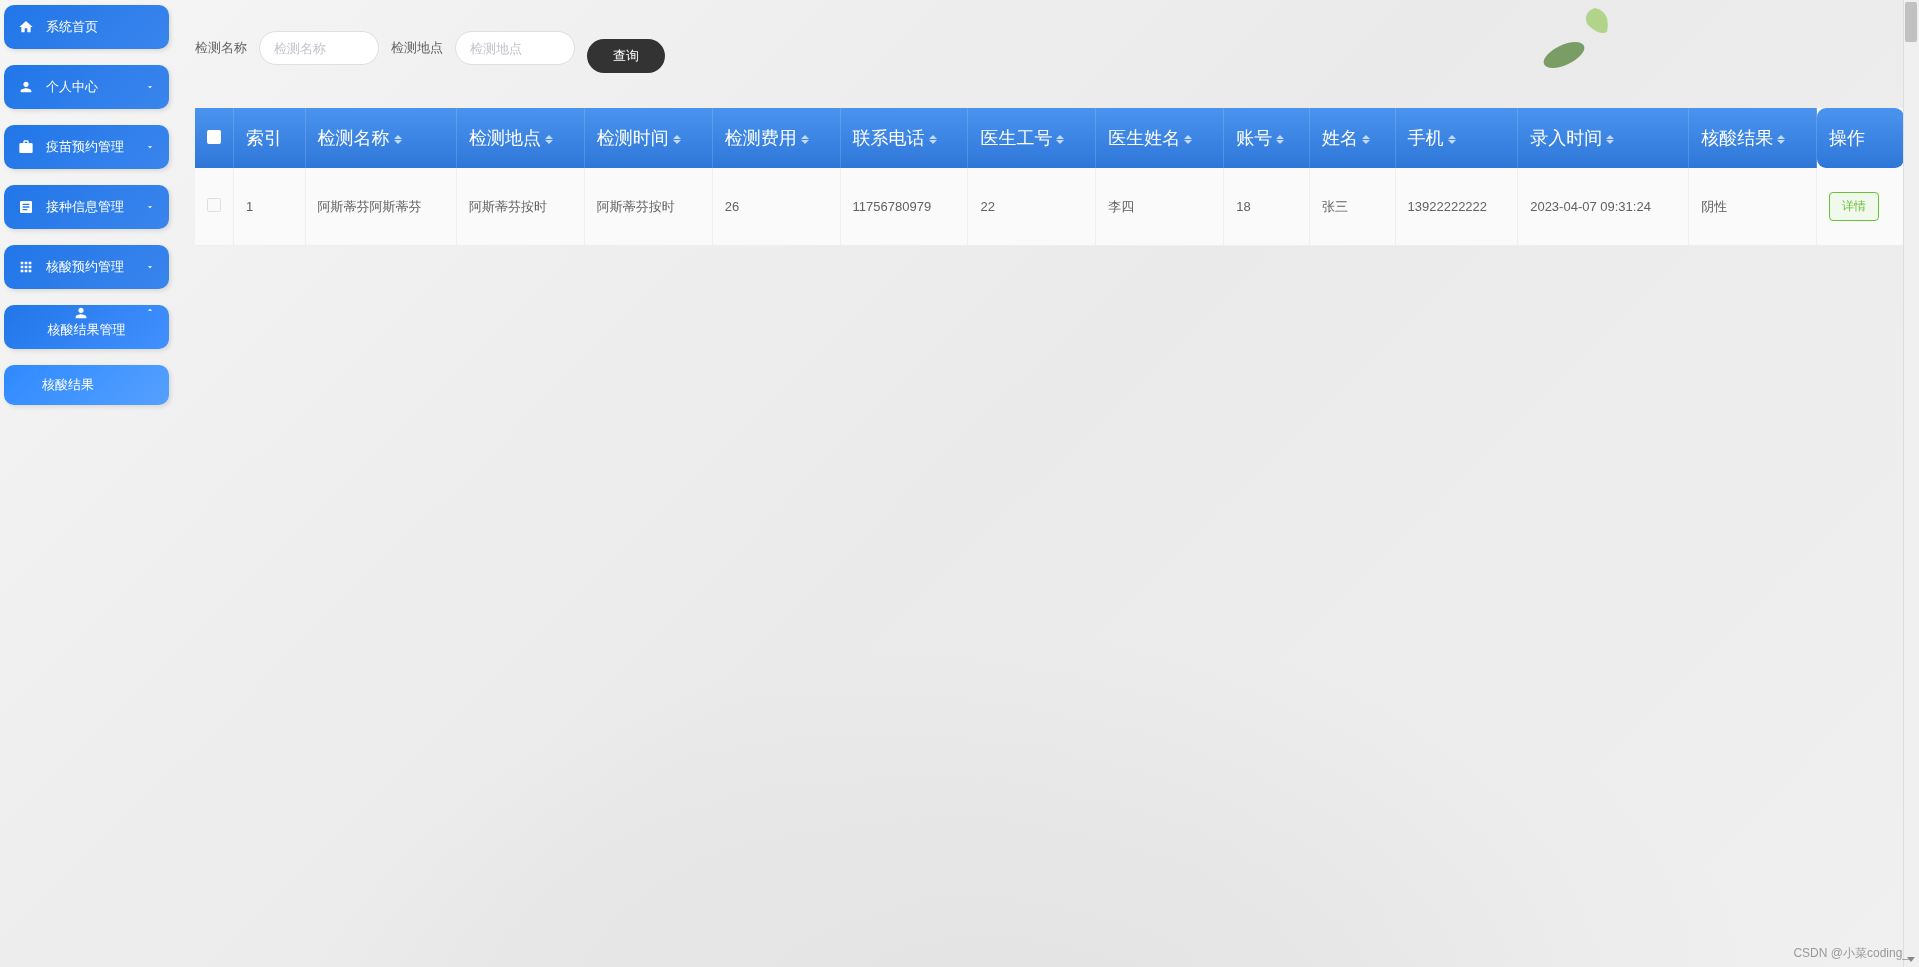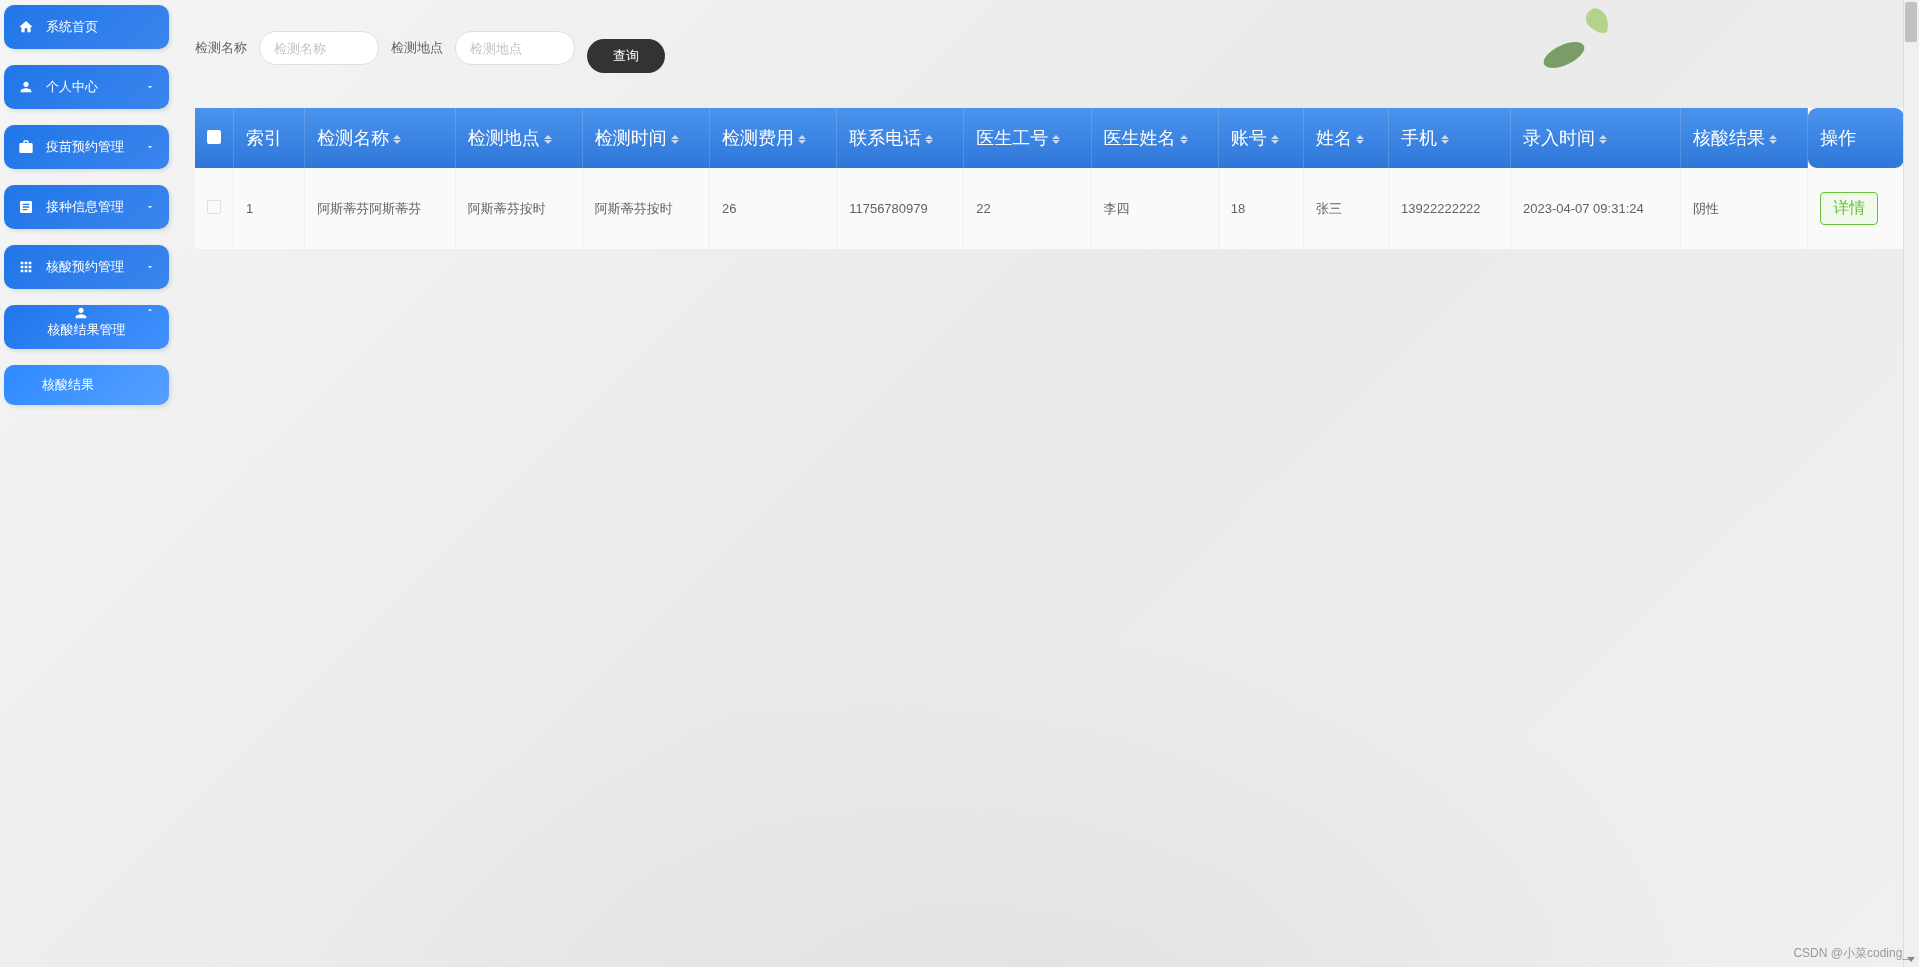--- a/index.html
+++ b/index.html
@@ -199,21 +199,21 @@
       border-radius: 2px;
       display: inline-block;
       cursor: pointer;
     }
     .detail-button {
       border: 1px solid #67c23a;
       color: #67c23a;
       background: #f0f9eb;
       padding: 5px 12px;
       border-radius: 4px;
-      font-size: 16px;
+      font-size: 12px;
       cursor: pointer;
     }
     .leaf-decoration {
       position: absolute;
       top: 0;
       right: 300px;
       width: 80px;
       height: 80px;
       pointer-events: none;
     }

